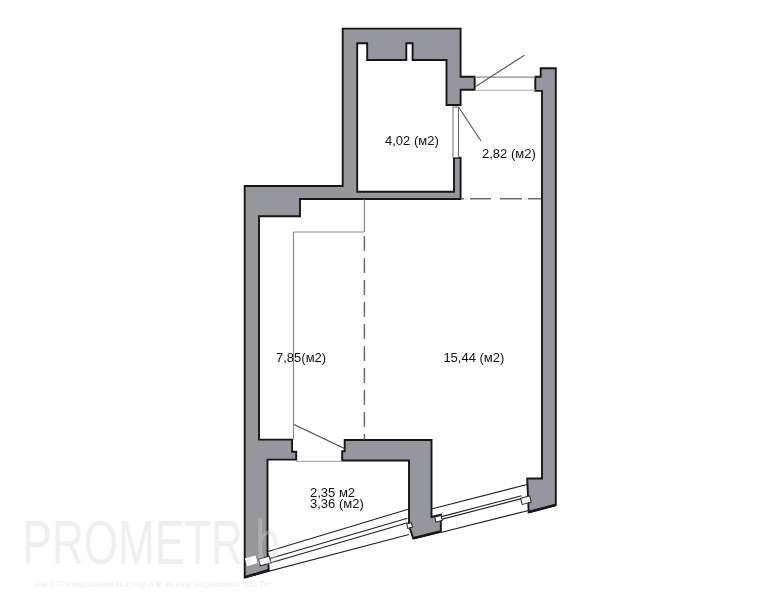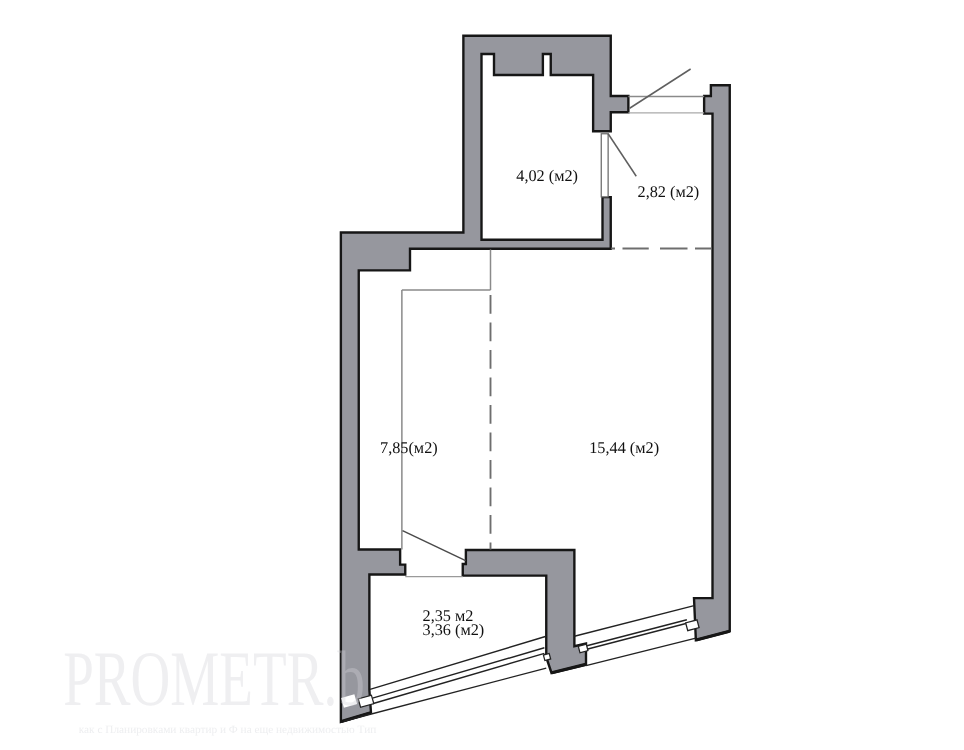--- a/index.html
+++ b/index.html
@@ -1,16 +1,16 @@
 <!DOCTYPE html>
 <html><head>
 <meta charset="utf-8">
 <style>
   html,body{margin:0;padding:0;background:#ffffff;}
-  #plan{width:625px;height:600px;position:relative;font-family:Liberation Serif, serif;padding-left:28px;}
+  #plan{width:625px;height:600px;position:relative;font-family:Liberation Sans, sans-serif;}
   svg{display:block;}
 </style>
 </head>
 <body>
 <div id="plan">
 <svg width="771" height="600" viewBox="0 0 771 600" xmlns="http://www.w3.org/2000/svg">
 
 <rect x="0" y="0" width="771" height="600" fill="#ffffff"></rect>
 
 <path d="M342.7,28.6 L460.6,28.6 L460.6,76.8 L474.7,76.8 L474.7,89.8 L460.6,89.8 L460.6,105

